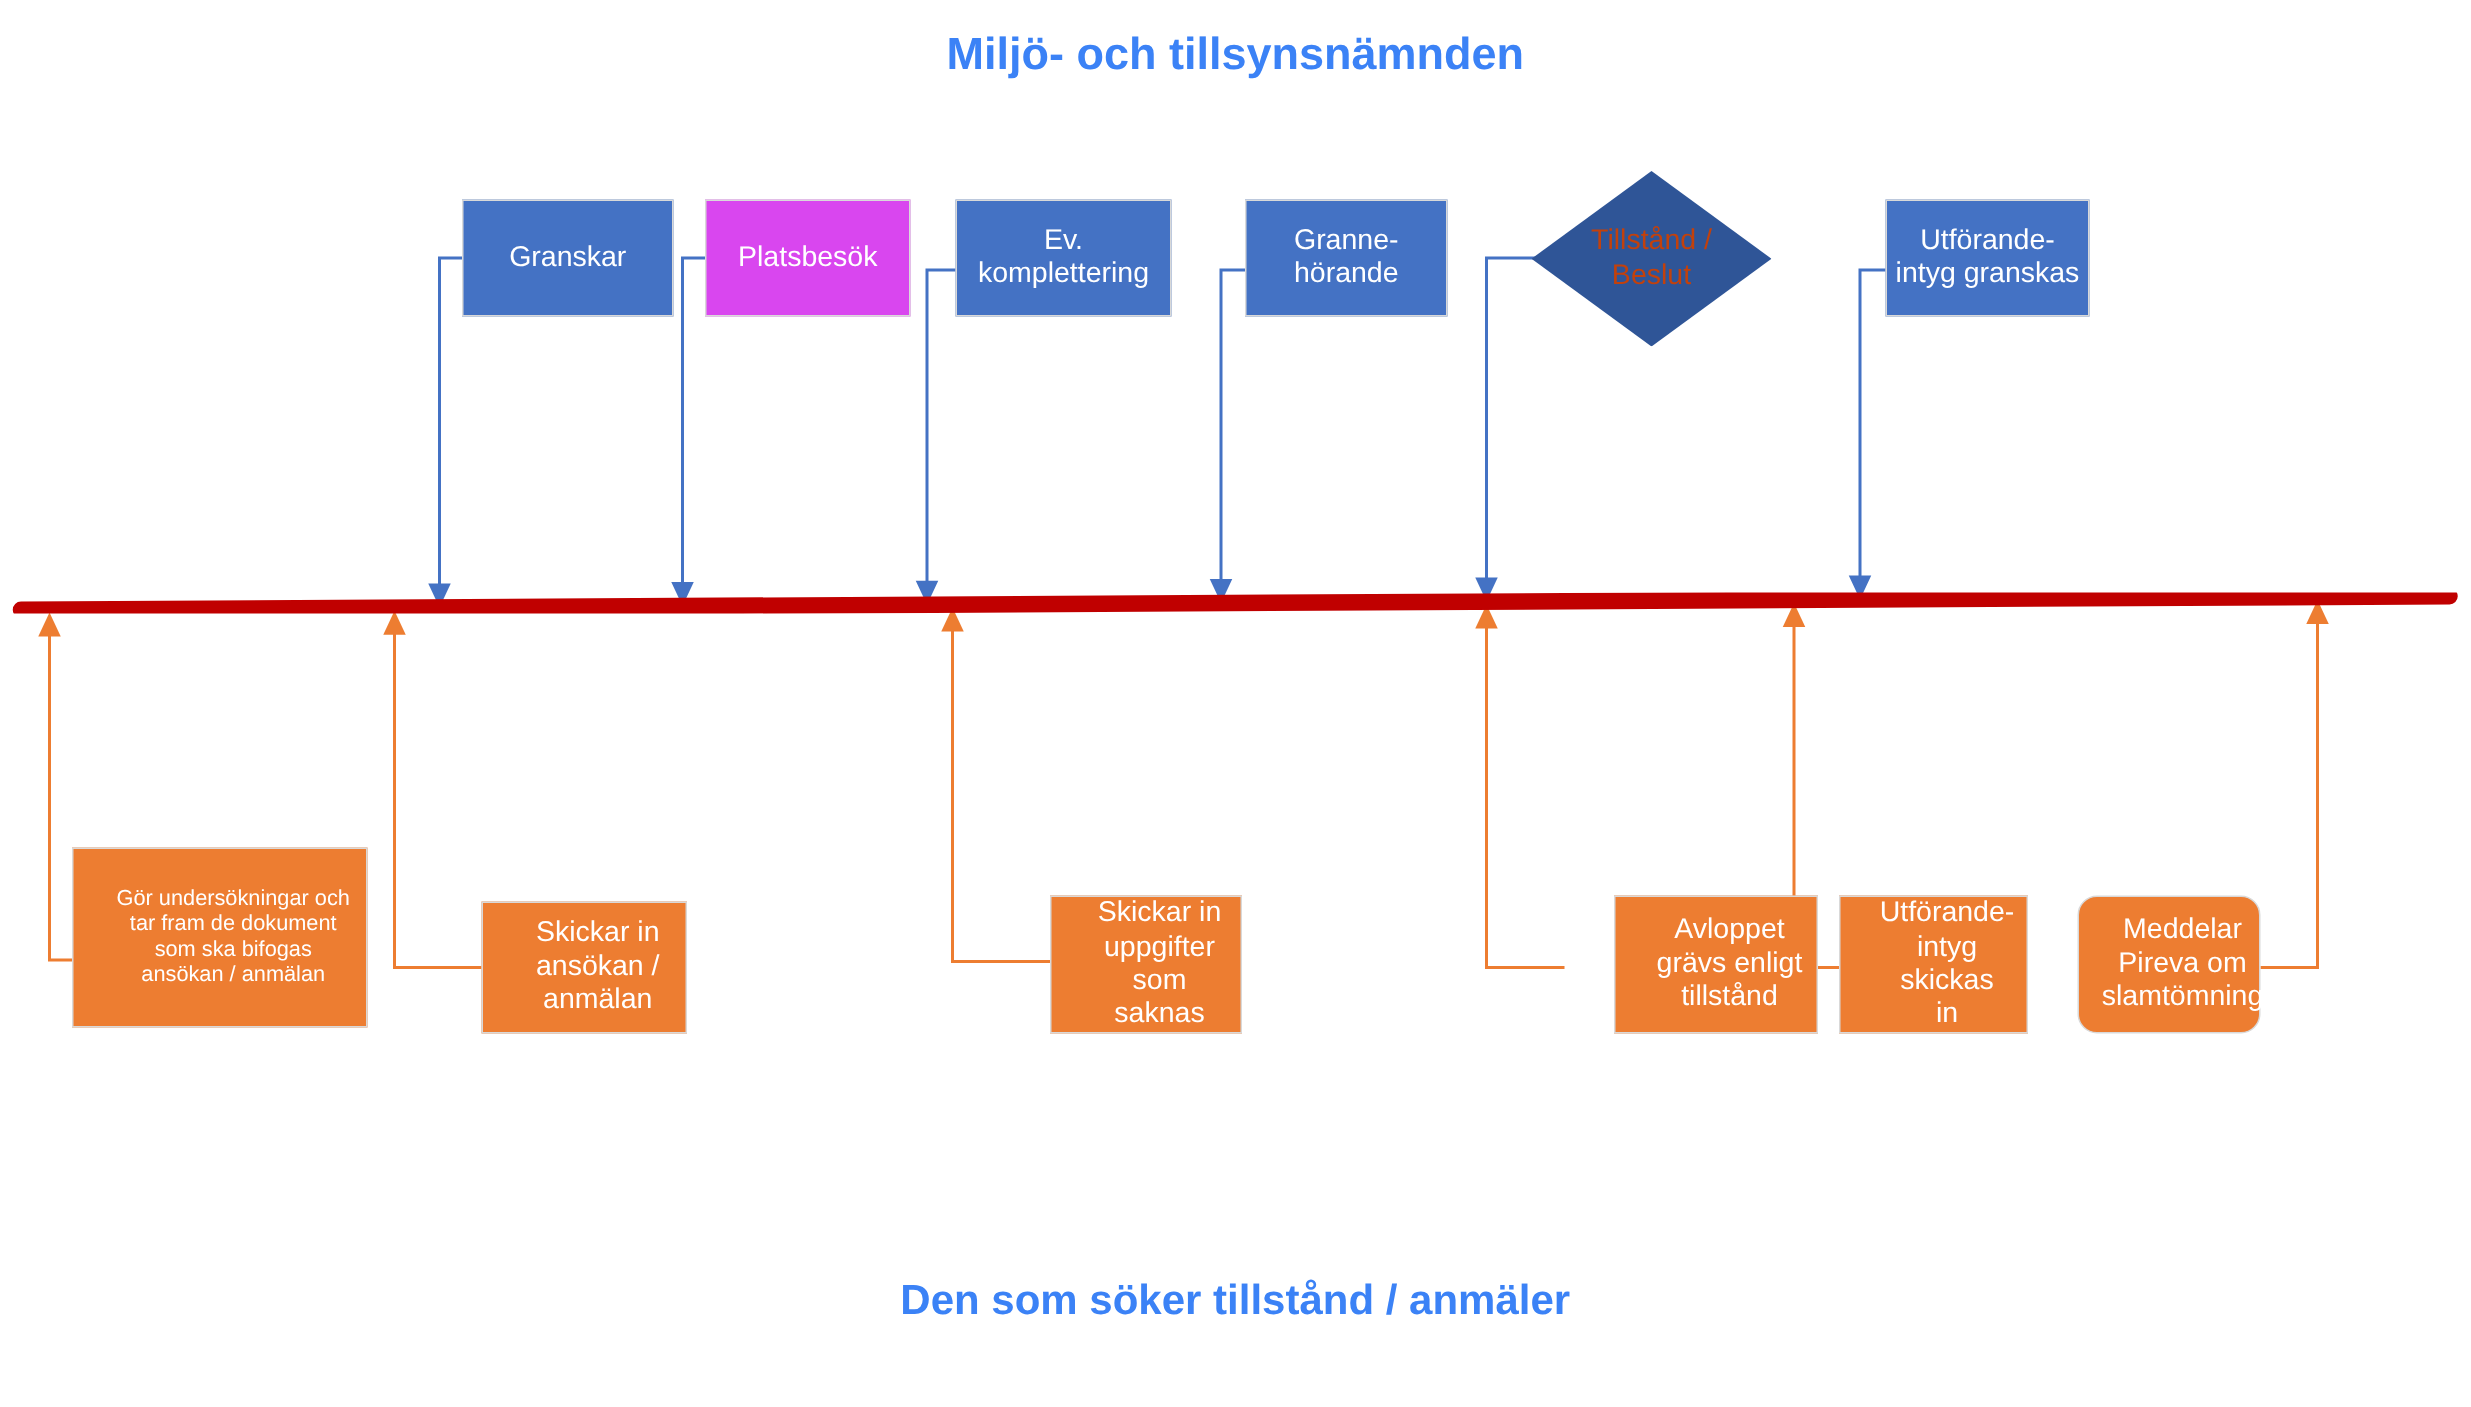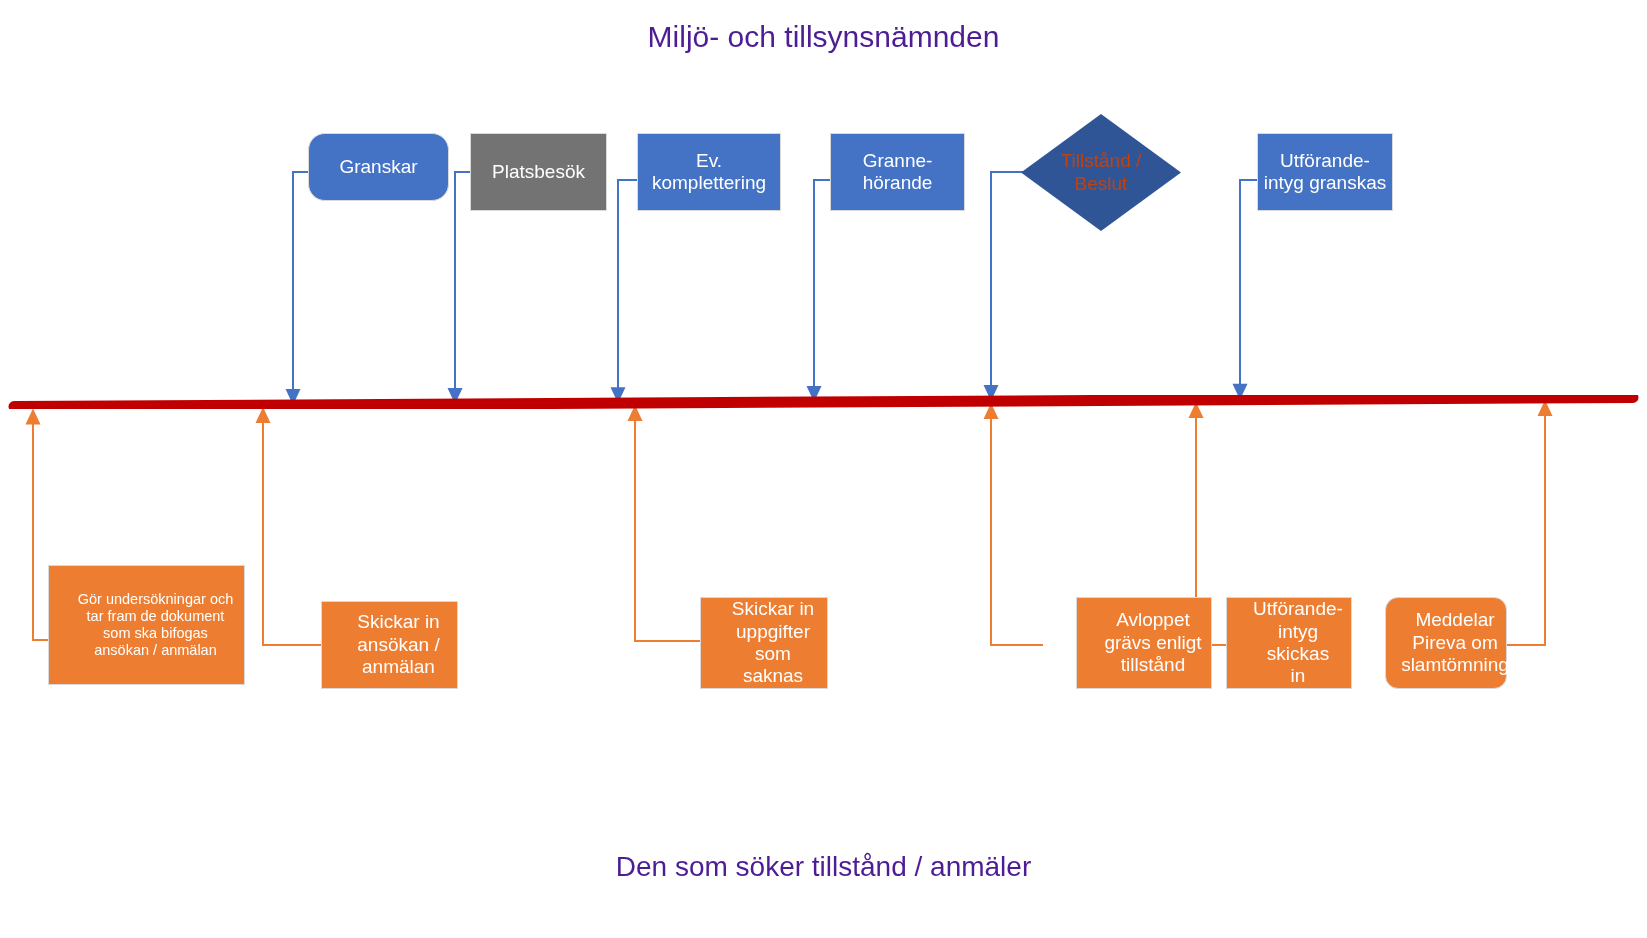--- a/index.html
+++ b/index.html
@@ -8,22 +8,22 @@
     background:#ffffff;
     font-family:"Liberation Sans", sans-serif;
     overflow:hidden;
   }
   #stage{position:relative;width:1647px;height:938px;}
 
   .title{
     position:absolute;
     left:0;right:0;
     text-align:center;
-    font-weight:normal;
-    color:#4c1d95;
+    font-weight:bold;
+    color:#3b82f6;
   }
   #page-title{top:20px;font-size:30px;}
   #bottom-title{top:851px;font-size:28px;}
 
   
   .timeline{
     position:absolute;
     left:8px;
     top:395px;
     width:1631px;
@@ -132,22 +132,22 @@
       </g>
     </svg>
 
   <div class="timeline">
     <svg width="1631" height="14" viewBox="0 0 1631 14" xmlns="http://www.w3.org/2000/svg">
       <line x1="6" y1="11.5" x2="1625" y2="2.5" stroke="#c00000" stroke-width="11" stroke-linecap="round"></line>
     </svg>
   </div>
 
   <div id="authority-layer">
-      <div class="node blue" style="left: 308px; top: 133px; width: 141px; height: 68px; background: rgb(68, 114, 196); border-radius: 17px;">Granskar</div>
-      <div class="node blue" style="left: 470px; top: 133px; width: 137px; height: 78px; background: #737373;">Platsbesök</div>
+      <div class="node blue" style="left: 308px; top: 133px; width: 141px; height: 78px; background: rgb(68, 114, 196);">Granskar</div>
+      <div class="node blue" style="left: 470px; top: 133px; width: 137px; height: 78px; background: #d946ef;">Platsbesök</div>
       <div class="node blue" style="left: 637px; top: 133px; width: 144px; height: 78px; background: rgb(68, 114, 196);">Ev.
 komplettering</div>
       <div class="node blue" style="left: 830px; top: 133px; width: 135px; height: 78px; background: rgb(68, 114, 196);">Granne-
 hörande</div>
       <div class="diamond" style="left: 1021px; top: 114px; width: 160px; height: 117px;">
         <div class="dshape" style="background: rgb(47, 85, 151);"></div>
         <div class="dlabel">Tillstånd /
 Beslut</div>
       </div>
       <div class="node blue" style="left: 1257px; top: 133px; width: 136px; height: 78px; background: rgb(68, 114, 196);">Utförande-

